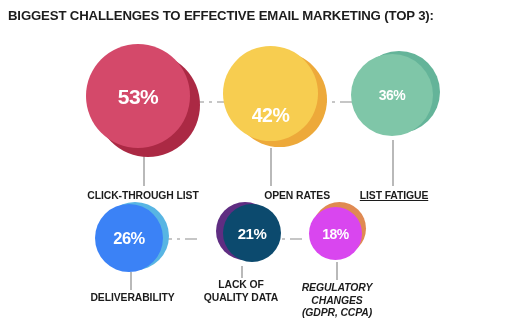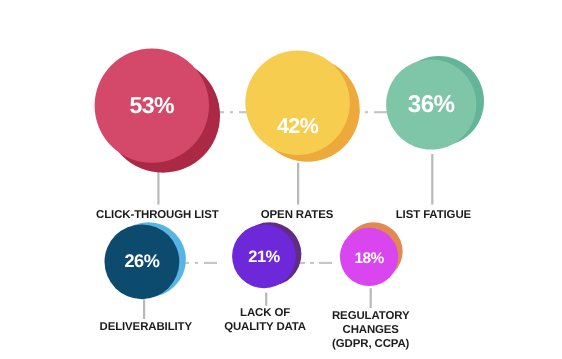--- a/index.html
+++ b/index.html
@@ -105,20 +105,21 @@
       transparent 37px 100%
     );
     background-repeat: repeat-x;
   }
 </style>
 </head>
 <body>
 
 <div id="infographic">
 
+  <div class="title">BIGGEST CHALLENGES TO EFFECTIVE EMAIL MARKETING (TOP 3):</div>
 
   <div class="row" id="row-1">
 
     <div class="connector" style="left:192px; top:57px; width:44px;"></div>
 
     <div class="connector" style="left:315px; top:57px; width:42px;"></div>
 
     <div class="node" style="left:78px; width:130px;">
       <div class="stem" style="left:65px; top:110px; height:32px;"></div>
       <div class="bubble-wrap">
@@ -131,73 +132,73 @@
     </div>
 
     <div class="node" style="left:216px; width:120px;">
       <div class="stem" style="left:54px; top:104px; height:38px;"></div>
       <div class="bubble-wrap">
         <div class="bubble-back" style="left:16px; top:8px; width:95px; height:95px; background:#eda93a;"></div>
         <div class="bubble-front" style="left:7px; top:2px; width:95px; height:95px; background:#f7cd50;">
           <span class="pct" style="font-size:19.5px;margin-top:44px;">42%</span>
         </div>
       </div>
-      <div class="label" style="left:-6px; top:146px; width:120px;">OPEN RATES</div>
+      <div class="label" style="left:-6px; top:146px; width:120px;text-align:right;">OPEN RATES</div>
     </div>
 
     <div class="node" style="left:345px; width:110px;">
       <div class="stem" style="left:47px; top:96px; height:46px;"></div>
       <div class="bubble-wrap">
         <div class="bubble-back" style="left:13px; top:7px; width:82px; height:82px; background:#64b499;"></div>
         <div class="bubble-front" style="left:6px; top:10px; width:82px; height:82px; background:#7fc6a8;">
-          <span class="pct" style="font-size:22px;">36%</span>
-        </div>
-      </div>
-      <div class="label" style="left:-6px; top:146px; width:110px;">LIST FATIGUE</div>
+          <span class="pct" style="font-size:14px;">36%</span>
+        </div>
+      </div>
+      <div class="label" style="left:-6px; top:146px; width:110px;text-decoration:underline;">LIST FATIGUE</div>
     </div>
 
   </div>
 
   <div class="row" id="row-2">
 
     <div class="connector" style="left:160px; top:42px; width:47px;"></div>
 
     <div class="connector" style="left:265px; top:42px; width:47px;"></div>
 
     <div class="node" style="left:90px; width:110px;">
       <div class="stem" style="left:40px; top:76px; height:18px;"></div>
       <div class="bubble-wrap">
         <div class="bubble-back" style="left:11px; top:6px; width:68px; height:68px; background:#58b5e3;"></div>
-        <div class="bubble-front" style="left:5px; top:8px; width:68px; height:68px; background:#0c4a6e;">
+        <div class="bubble-front" style="left:5px; top:8px; width:68px; height:68px; background:#3b82f6;">
           <span class="pct" style="font-size:16.5px;">26%</span>
         </div>
       </div>
       <div class="label" style="left:-15px; top:96px; width:115px;">DELIVERABILITY</div>
     </div>
 
     <div class="node" style="left:207px; width:100px;">
       <div class="stem" style="left:34px; top:70px; height:12px;"></div>
       <div class="bubble-wrap">
         <div class="bubble-back" style="left:9px; top:6px; width:58px; height:58px; background:#5f2d82;"></div>
-        <div class="bubble-front" style="left:4px; top:8px; width:58px; height:58px; background:#6d28d9;">
+        <div class="bubble-front" style="left:16px; top:8px; width:58px; height:58px; background:#0c4a6e;">
           <span class="pct" style="font-size:15px;">21%</span>
         </div>
       </div>
       <div class="label" style="left:-16px; top:83px; width:100px;">LACK OF
 QUALITY DATA</div>
     </div>
 
     <div class="node" style="left:305px; width:100px;">
       <div class="stem" style="left:31px; top:66px; height:18px;"></div>
       <div class="bubble-wrap">
         <div class="bubble-back" style="left:8px; top:6px; width:53px; height:53px; background:#e08a52;"></div>
         <div class="bubble-front" style="left:4px; top:11px; width:53px; height:53px; background:#d946ef;">
           <span class="pct" style="font-size:14px;">18%</span>
         </div>
       </div>
-      <div class="label" style="left:-18px; top:86px; width:100px;">REGULATORY
+      <div class="label" style="left:-18px; top:86px; width:100px;font-style:italic;">REGULATORY
 CHANGES
 (GDPR, CCPA)</div>
     </div>
 
   </div>
 
 </div>
 
 </body></html>

